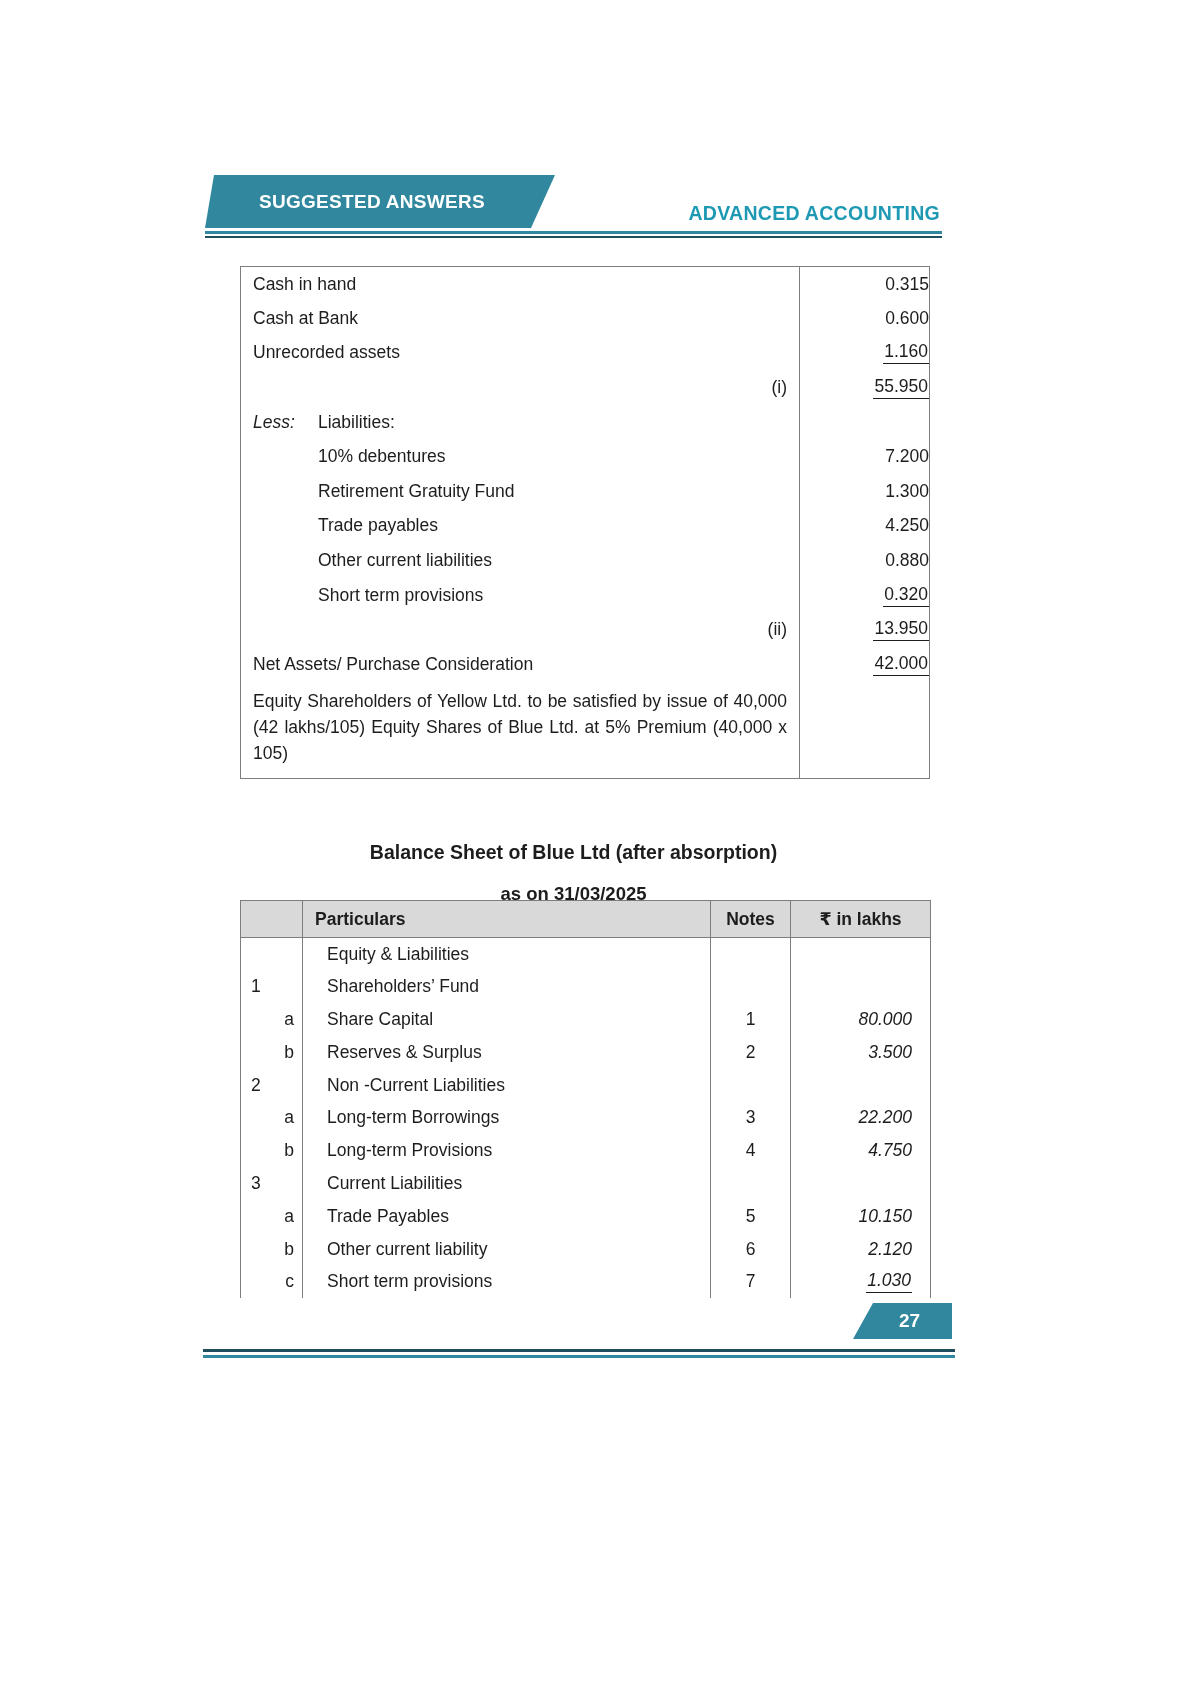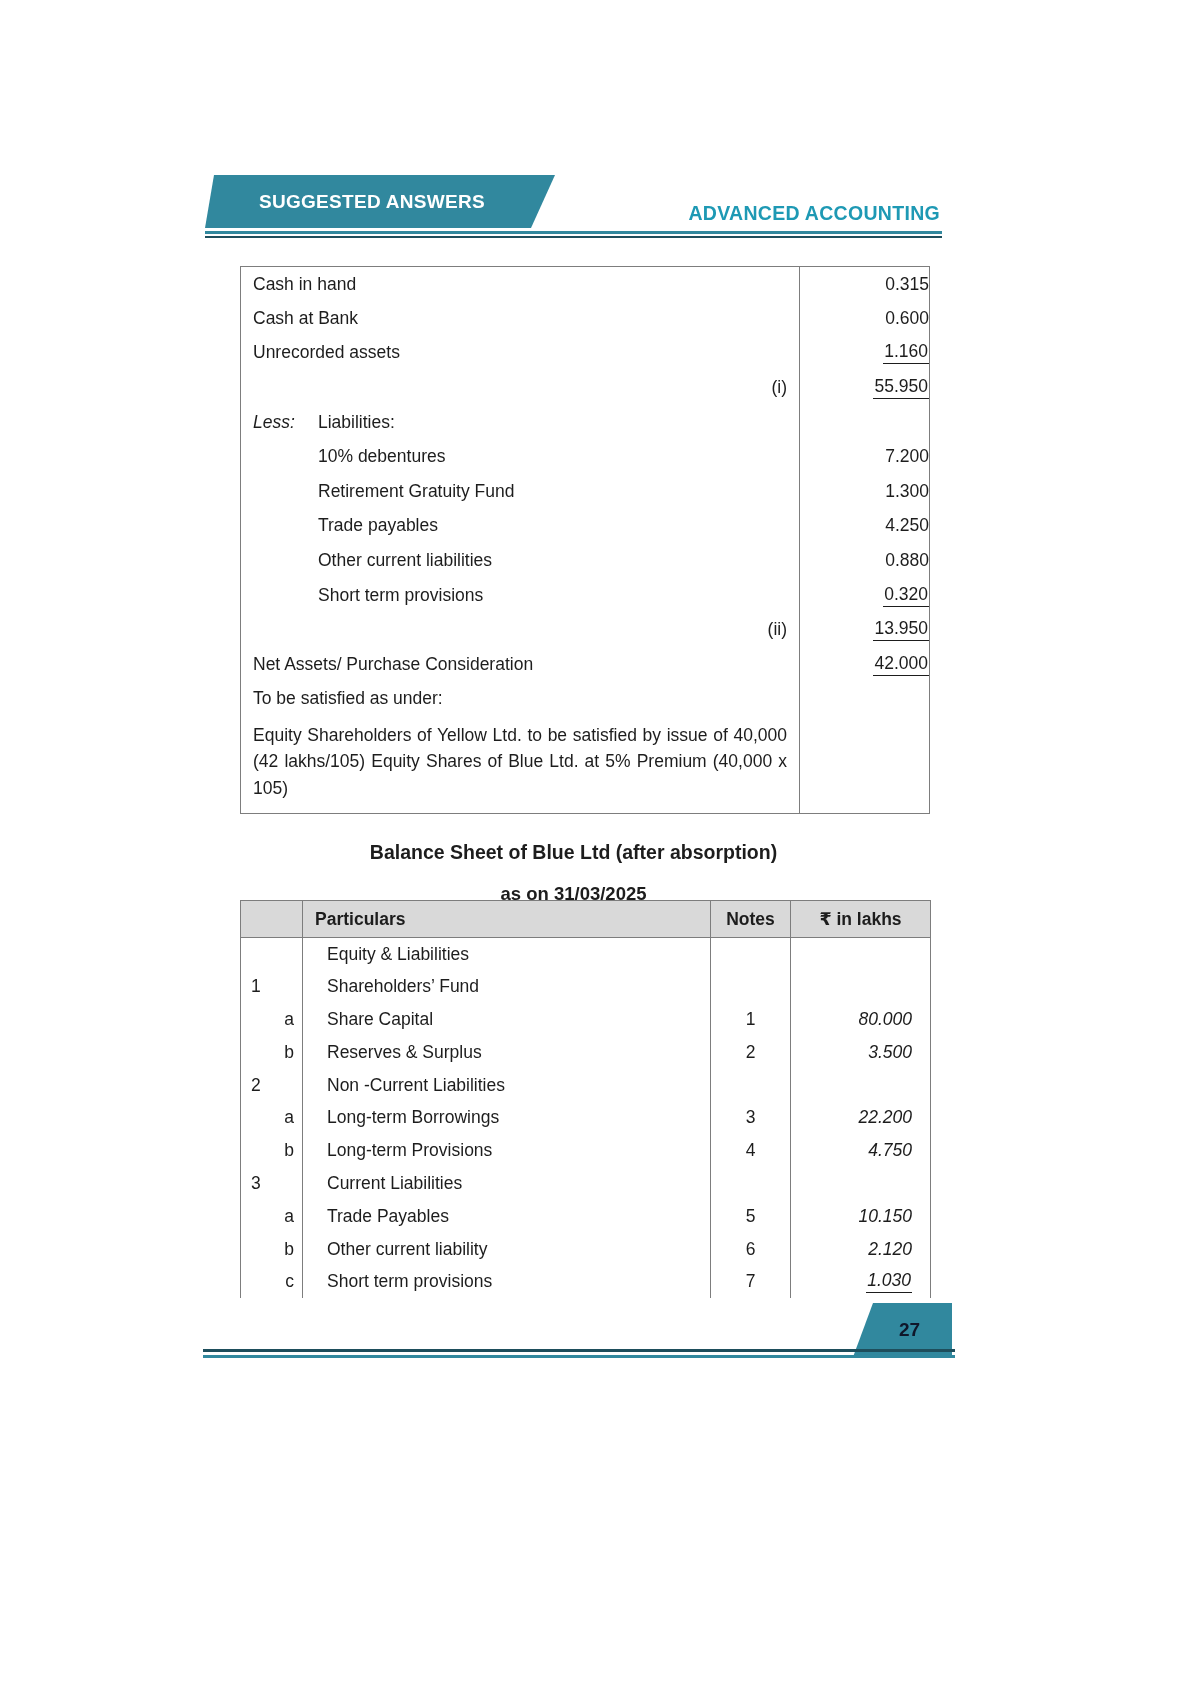--- a/index.html
+++ b/index.html
@@ -63,24 +63,24 @@
     border-left:1px solid var(--border-gray);border-right:1px solid var(--border-gray);
     height:32.8px;vertical-align:middle;
   }
   .bs td.part{padding-left:24px;}
   .bs td.note{text-align:center;}
   .bs td.amt{text-align:right;padding-right:18px;font-style:italic;}
   .idx-flex{display:flex;justify-content:space-between;padding:0 8px 0 10px;}
 
   
   .badge{
-    left:853px;top:1303px;width:99px;height:54px;background:var(--teal);
+    left:853px;top:1303px;width:99px;height:36px;background:var(--teal);
     clip-path:polygon(20px 0,100% 0,100% 100%,0 100%);
     display:flex;align-items:center;justify-content:center;padding-left:14px;
-    color:#0f172a;font-weight:700;font-size:19px;
+    color:#ffffff;font-weight:700;font-size:19px;
   }
   .fline1{left:203px;top:1349px;width:752px;height:3px;background:var(--dark-line);}
   .fline2{left:203px;top:1355px;width:752px;height:3px;background:var(--teal);}
 </style>
 </head>
 <body>
 
 <div class="abs banner">
   <span>SUGGESTED ANSWERS</span>
 </div>
@@ -183,28 +183,20 @@
         </td>
         <td class="amt"><span class="ul">13.950</span></td>
       </tr>
       <tr>
         <td class="desc">
           <div class="desc-flex">
             <span>Net Assets/ Purchase Consideration</span>
           </div>
         </td>
         <td class="amt"><span class="ul">42.000</span></td>
-      </tr>
-      <tr>
-        <td class="desc">
-          <div class="desc-flex">
-            <span>To be satisfied as under:</span>
-          </div>
-        </td>
-        <td class="amt"></td>
       </tr>
       <tr>
         <td class="desc para">Equity Shareholders of Yellow Ltd.  to be satisfied by issue of 40,000 (42 lakhs/105) Equity Shares of Blue Ltd.  at 5% Premium (40,000 x 105)</td>
         <td class="amt"></td>
       </tr>
     </tbody>
 </table>
 
 <div class="abs bs-title">Balance Sheet of Blue Ltd (after absorption)</div>
 <div class="abs bs-subtitle">as on 31/03/2025</div>

